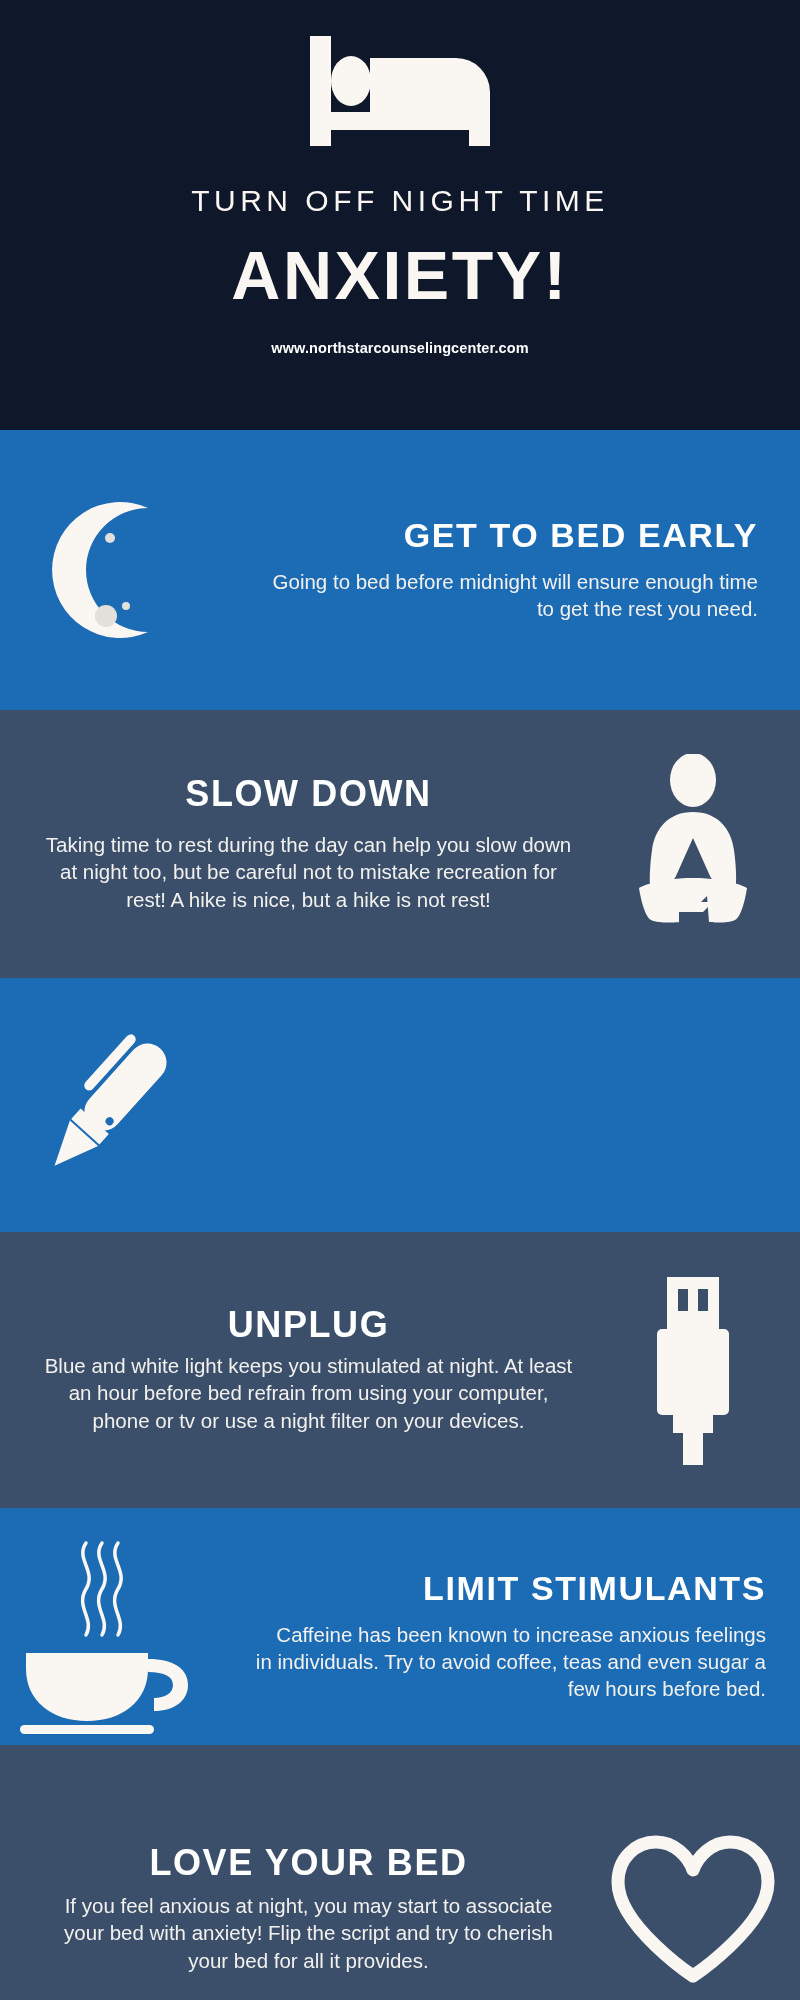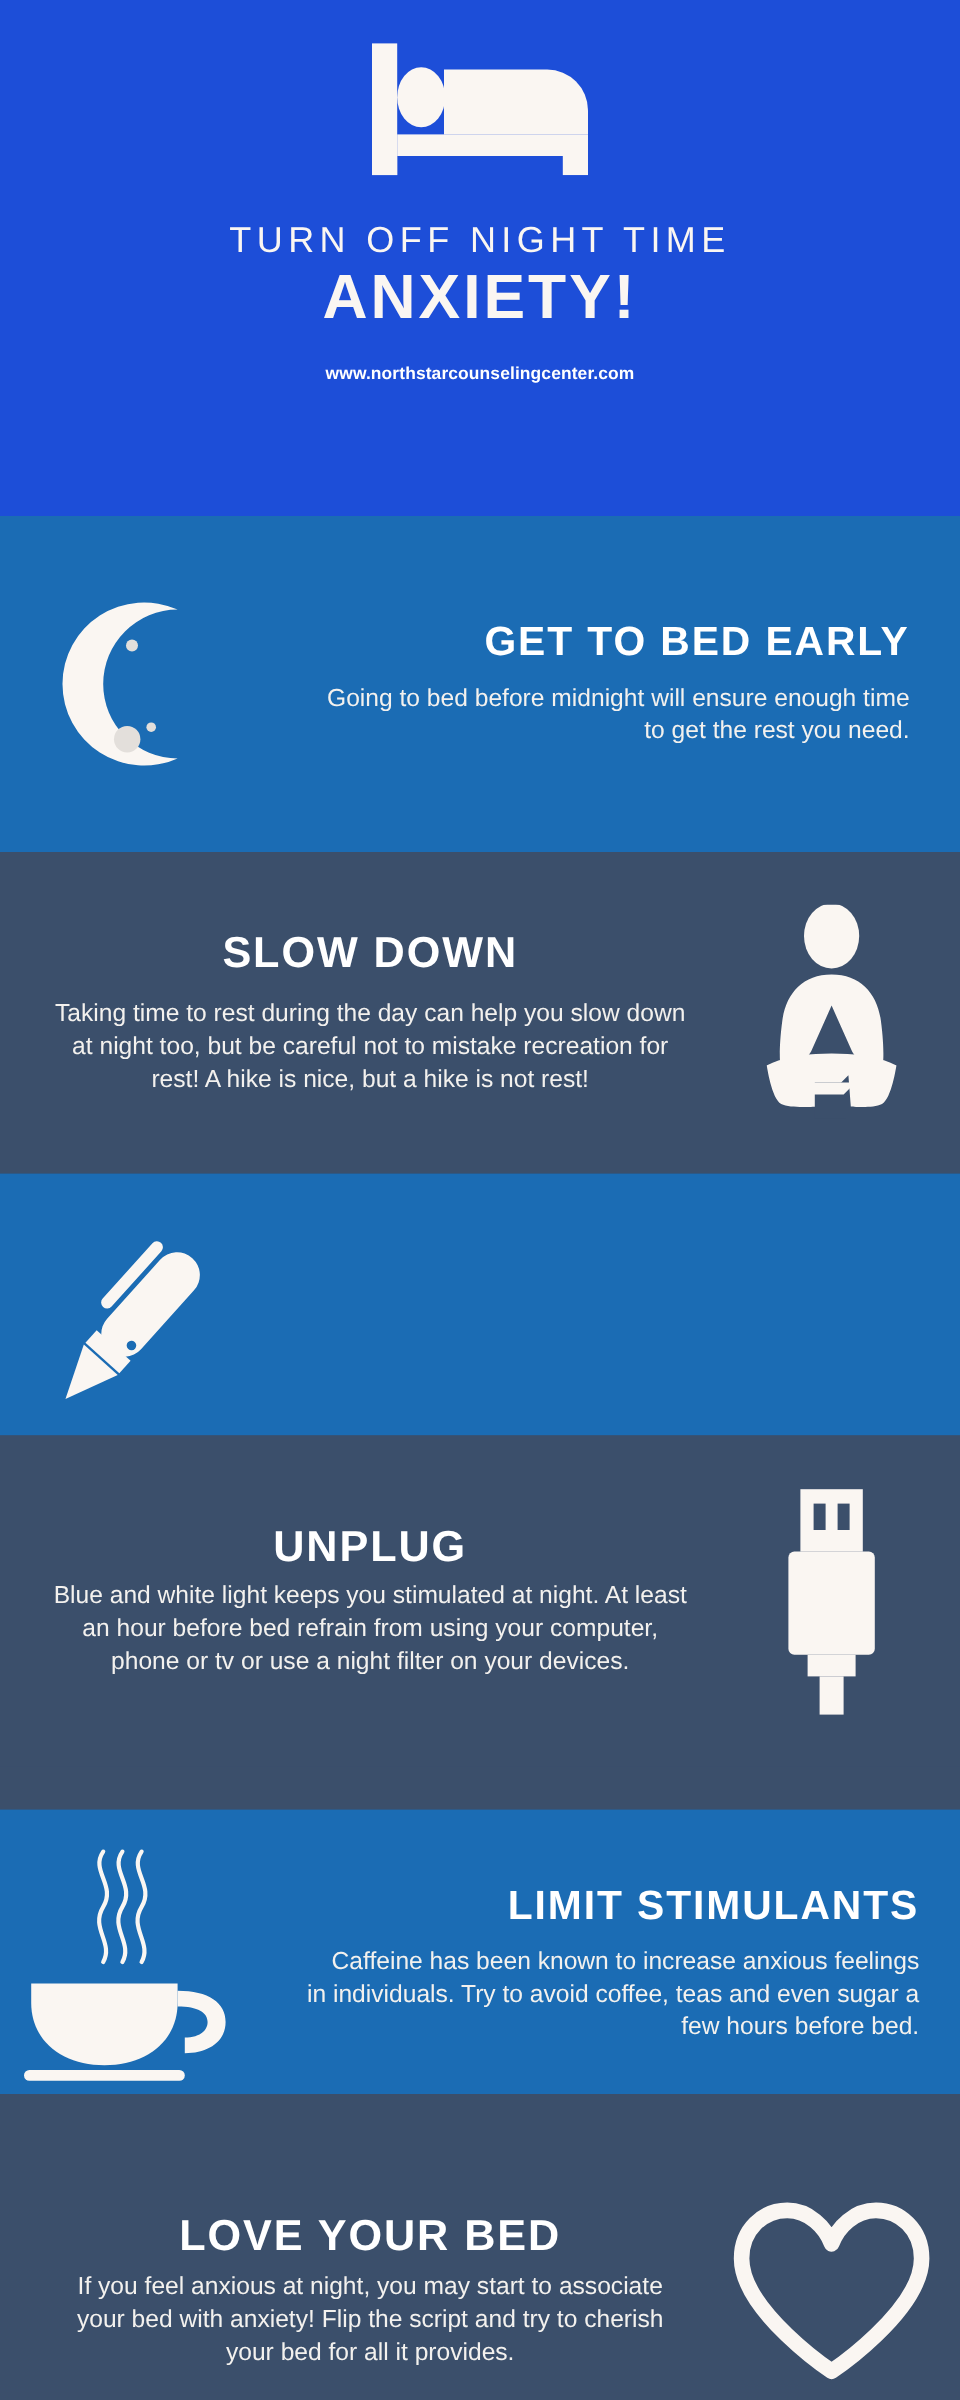--- a/index.html
+++ b/index.html
@@ -9,31 +9,31 @@
     background:#3b4f6b;
     width:800px;
     height:2000px;
     overflow:hidden;
   }
   .page { position:relative; width:800px; height:2000px; }
 
   
   .header {
     position:absolute; left:0; top:0; width:800px; height:430px;
-    background:#1d4ed8;
+    background:#0f172a;
     display:flex; flex-direction:column; align-items:center;
   }
   .bed-icon { margin-top:36px; }
   .header-kicker {
     color:#faf6f2; font-size:30px; letter-spacing:4.5px;
     font-weight:400; margin-top:38px; text-align:center;
   }
   .header-title {
-    color:#faf6f2; font-size:52px; letter-spacing:2.5px;
-    font-weight:bold; text-align:center;
+    color:#faf6f2; font-size:68px; letter-spacing:2.5px;
+    font-weight:bold; margin-top:18px; text-align:center;
   }
   .header-url {
     color:#ffffff; font-size:14.5px; font-weight:bold;
     margin-top:26px; letter-spacing:0.1px; text-align:center;
   }
 
   
   .section { position:absolute; left:0; width:800px; overflow:hidden; }
   .section.blue { background:#1b6cb4; }
   .section.navy { background:#3b4f6b; }
@@ -55,21 +55,21 @@
     letter-spacing:1.6px; margin-bottom:14px; line-height:1.05;
   }
   .sec-body {
     font-size:20.5px; color:#f3f1ee; line-height:1.33; font-weight:400;
   }
 
   
   #sec-bed      { top:430px;  height:280px; }
   #sec-slow     { top:710px;  height:268px; }
   #sec-journal  { top:978px;  height:254px; }
-  #sec-unplug   { top:1196px; height:276px; }
+  #sec-unplug   { top:1232px; height:276px; }
   #sec-stim     { top:1508px; height:258px; }
   #sec-love     { top:1745px; height:328px; }
 
   #sec-bed .text-cell { padding-right:42px; }
   #sec-slow .text-cell { padding-left:42px; padding-right:10px; }
   #sec-journal .text-cell { padding-right:34px; }
   #sec-unplug .text-cell { padding-left:42px; padding-right:10px; }
   #sec-stim .text-cell { padding-right:34px; }
   #sec-love .text-cell { padding-left:42px; padding-right:10px; }
 

